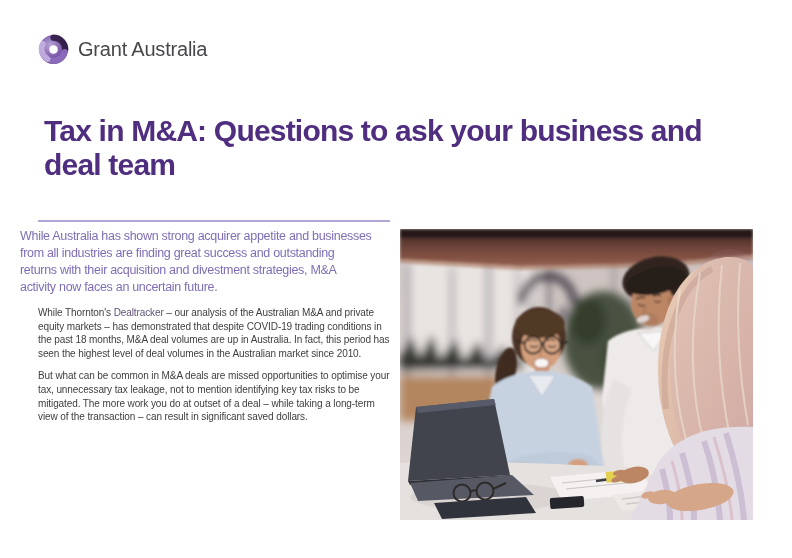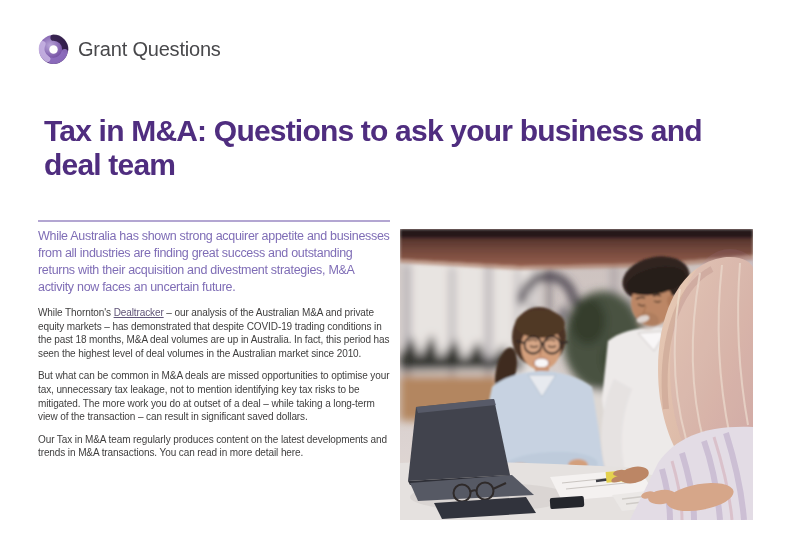--- a/index.html
+++ b/index.html
@@ -8,27 +8,27 @@
   
   .logo{position:absolute;left:38px;top:34px;display:flex;align-items:center;gap:9px;}
   .logo-icon{width:31px;height:31px;display:block;}
   .logo-word{font-size:20px;color:#48484b;letter-spacing:-0.2px;}
   
   .headline{position:absolute;left:38px;top:108px;width:716px;margin:6px;
             font-size:30px;line-height:34px;font-weight:bold;color:#4f2d7f;letter-spacing:-0.8px;}
   
   .rule{position:absolute;left:38px;top:220px;width:352px;height:2px;background:#b3a6d2;}
   
-  .lede{position:absolute;left:38px;top:228px;width:352px;margin:0;
+  .lede{position:absolute;left:20px;top:228px;width:352px;margin:0;
         font-size:12.5px;line-height:17px;color:#7f6db6;letter-spacing:-0.3px;}
   
   .copy{position:absolute;left:38px;top:306px;width:352px;color:#3f3e3e;}
   .copy p{margin:0 0 9px 0;font-size:10px;line-height:13.6px;letter-spacing:-0.1px;}
   .copy p.bold{font-weight:bold;color:#2f2e2e;}
-  .inline-link{text-decoration:underline;color:#5f5377;cursor:pointer;}
+  .inline-link{color:#5f5377;cursor:pointer;}
   
   .photo{position:absolute;left:400px;top:229px;width:353px;height:291px;overflow:hidden;}
   .photo svg{display:block;width:353px;height:291px;}
 </style>
 </head>
 <body>
 
 <div class="page">
 
   <div class="logo">
@@ -41,33 +41,32 @@
         </radialGradient>
       </defs>
       <circle cx="15" cy="15" r="14" fill="url(#lg)"></circle>
       <g fill="none" stroke-linecap="round">
         <path d="M15,3.6 A11.4,11.4 0 0 1 26.4,15" stroke="#2a1840" stroke-width="6" opacity="0.85"></path>
         <path d="M25.8,17.5 A11,11 0 0 1 13,25.7" stroke="#8f6fc0" stroke-width="6" opacity="0.9"></path>
         <path d="M9.2,24.3 A11.4,11.4 0 0 1 4.6,9.6" stroke="#c7b2e2" stroke-width="5.6" opacity="0.9"></path>
       </g>
       <circle cx="15" cy="15" r="4.1" fill="#ffffff"></circle>
     </svg>
-    <span class="logo-word">Grant Questions</span>
+    <span class="logo-word">Grant Australia</span>
   </div>
 
   <h1 class="headline">Tax in M&amp;A: Questions to ask your business and deal team</h1>
 
   <div class="rule"></div>
 
   <p class="lede">While Australia has shown strong acquirer appetite and businesses from all industries are finding great success and outstanding returns with their acquisition and divestment strategies, M&amp;A activity now faces an uncertain future.</p>
 
   <div class="copy">
     <p><span>While Thornton's </span><span class="inline-link">Dealtracker</span><span> – our analysis of the Australian M&amp;A and private equity markets – has demonstrated that despite COVID-19 trading conditions in the past 18 months, M&amp;A deal volumes are up in Australia. In fact, this period has seen the highest level of deal volumes in the Australian market since 2010.</span></p>
     <p>But what can be common in M&amp;A deals are missed opportunities to optimise your tax, unnecessary tax leakage, not to mention identifying key tax risks to be mitigated. The more work you do at outset of a deal – while taking a long-term view of the transaction – can result in significant saved dollars.</p>
-    <p>Our Tax in M&amp;A team regularly produces content on the latest developments and trends in M&amp;A transactions. You can read in more detail here.</p>
   </div>
 
   <figure class="photo" style="margin:0" role="img" aria-label="Three colleagues smiling and collaborating over documents and a laptop at an office desk">
     <svg viewBox="0 0 353 291" aria-hidden="true">
       <defs>
         <linearGradient id="bg" x1="0" y1="0" x2="0" y2="1">
           <stop offset="0" stop-color="#cfc6c2"></stop>
             <stop offset="1" stop-color="#e9e3df"></stop>
         </linearGradient>
         <linearGradient id="ceil" x1="0" y1="0" x2="0" y2="1">

